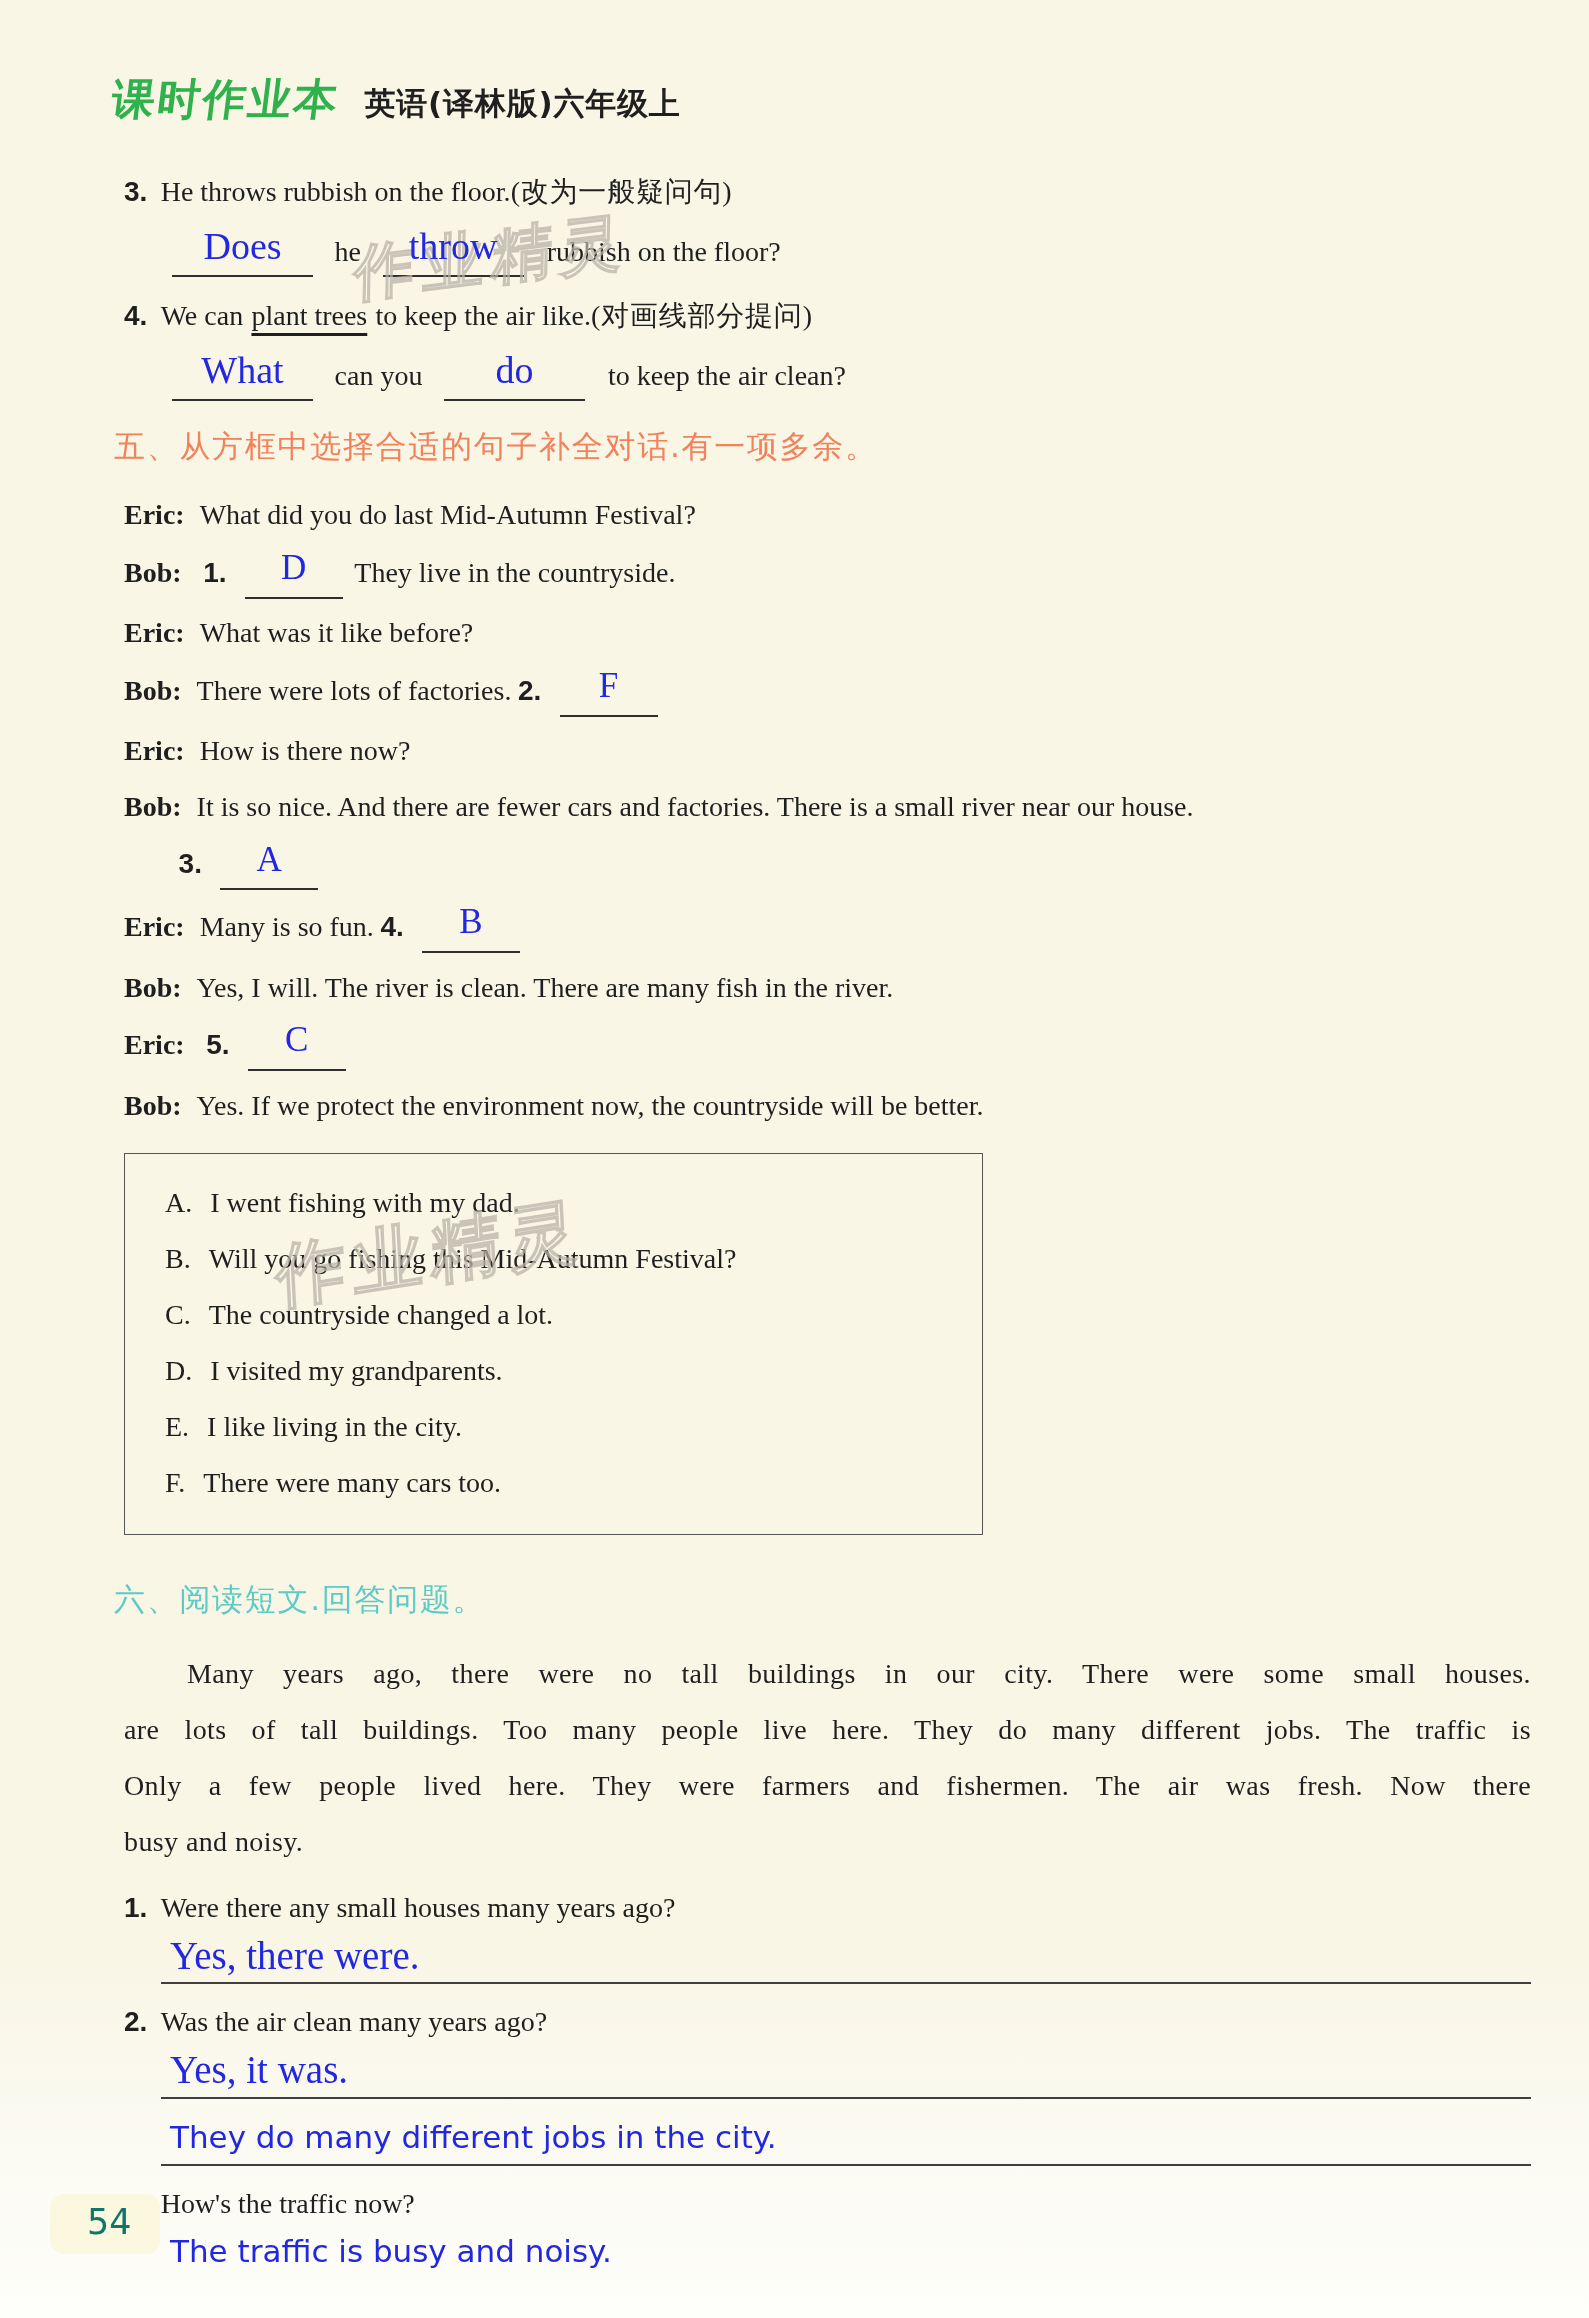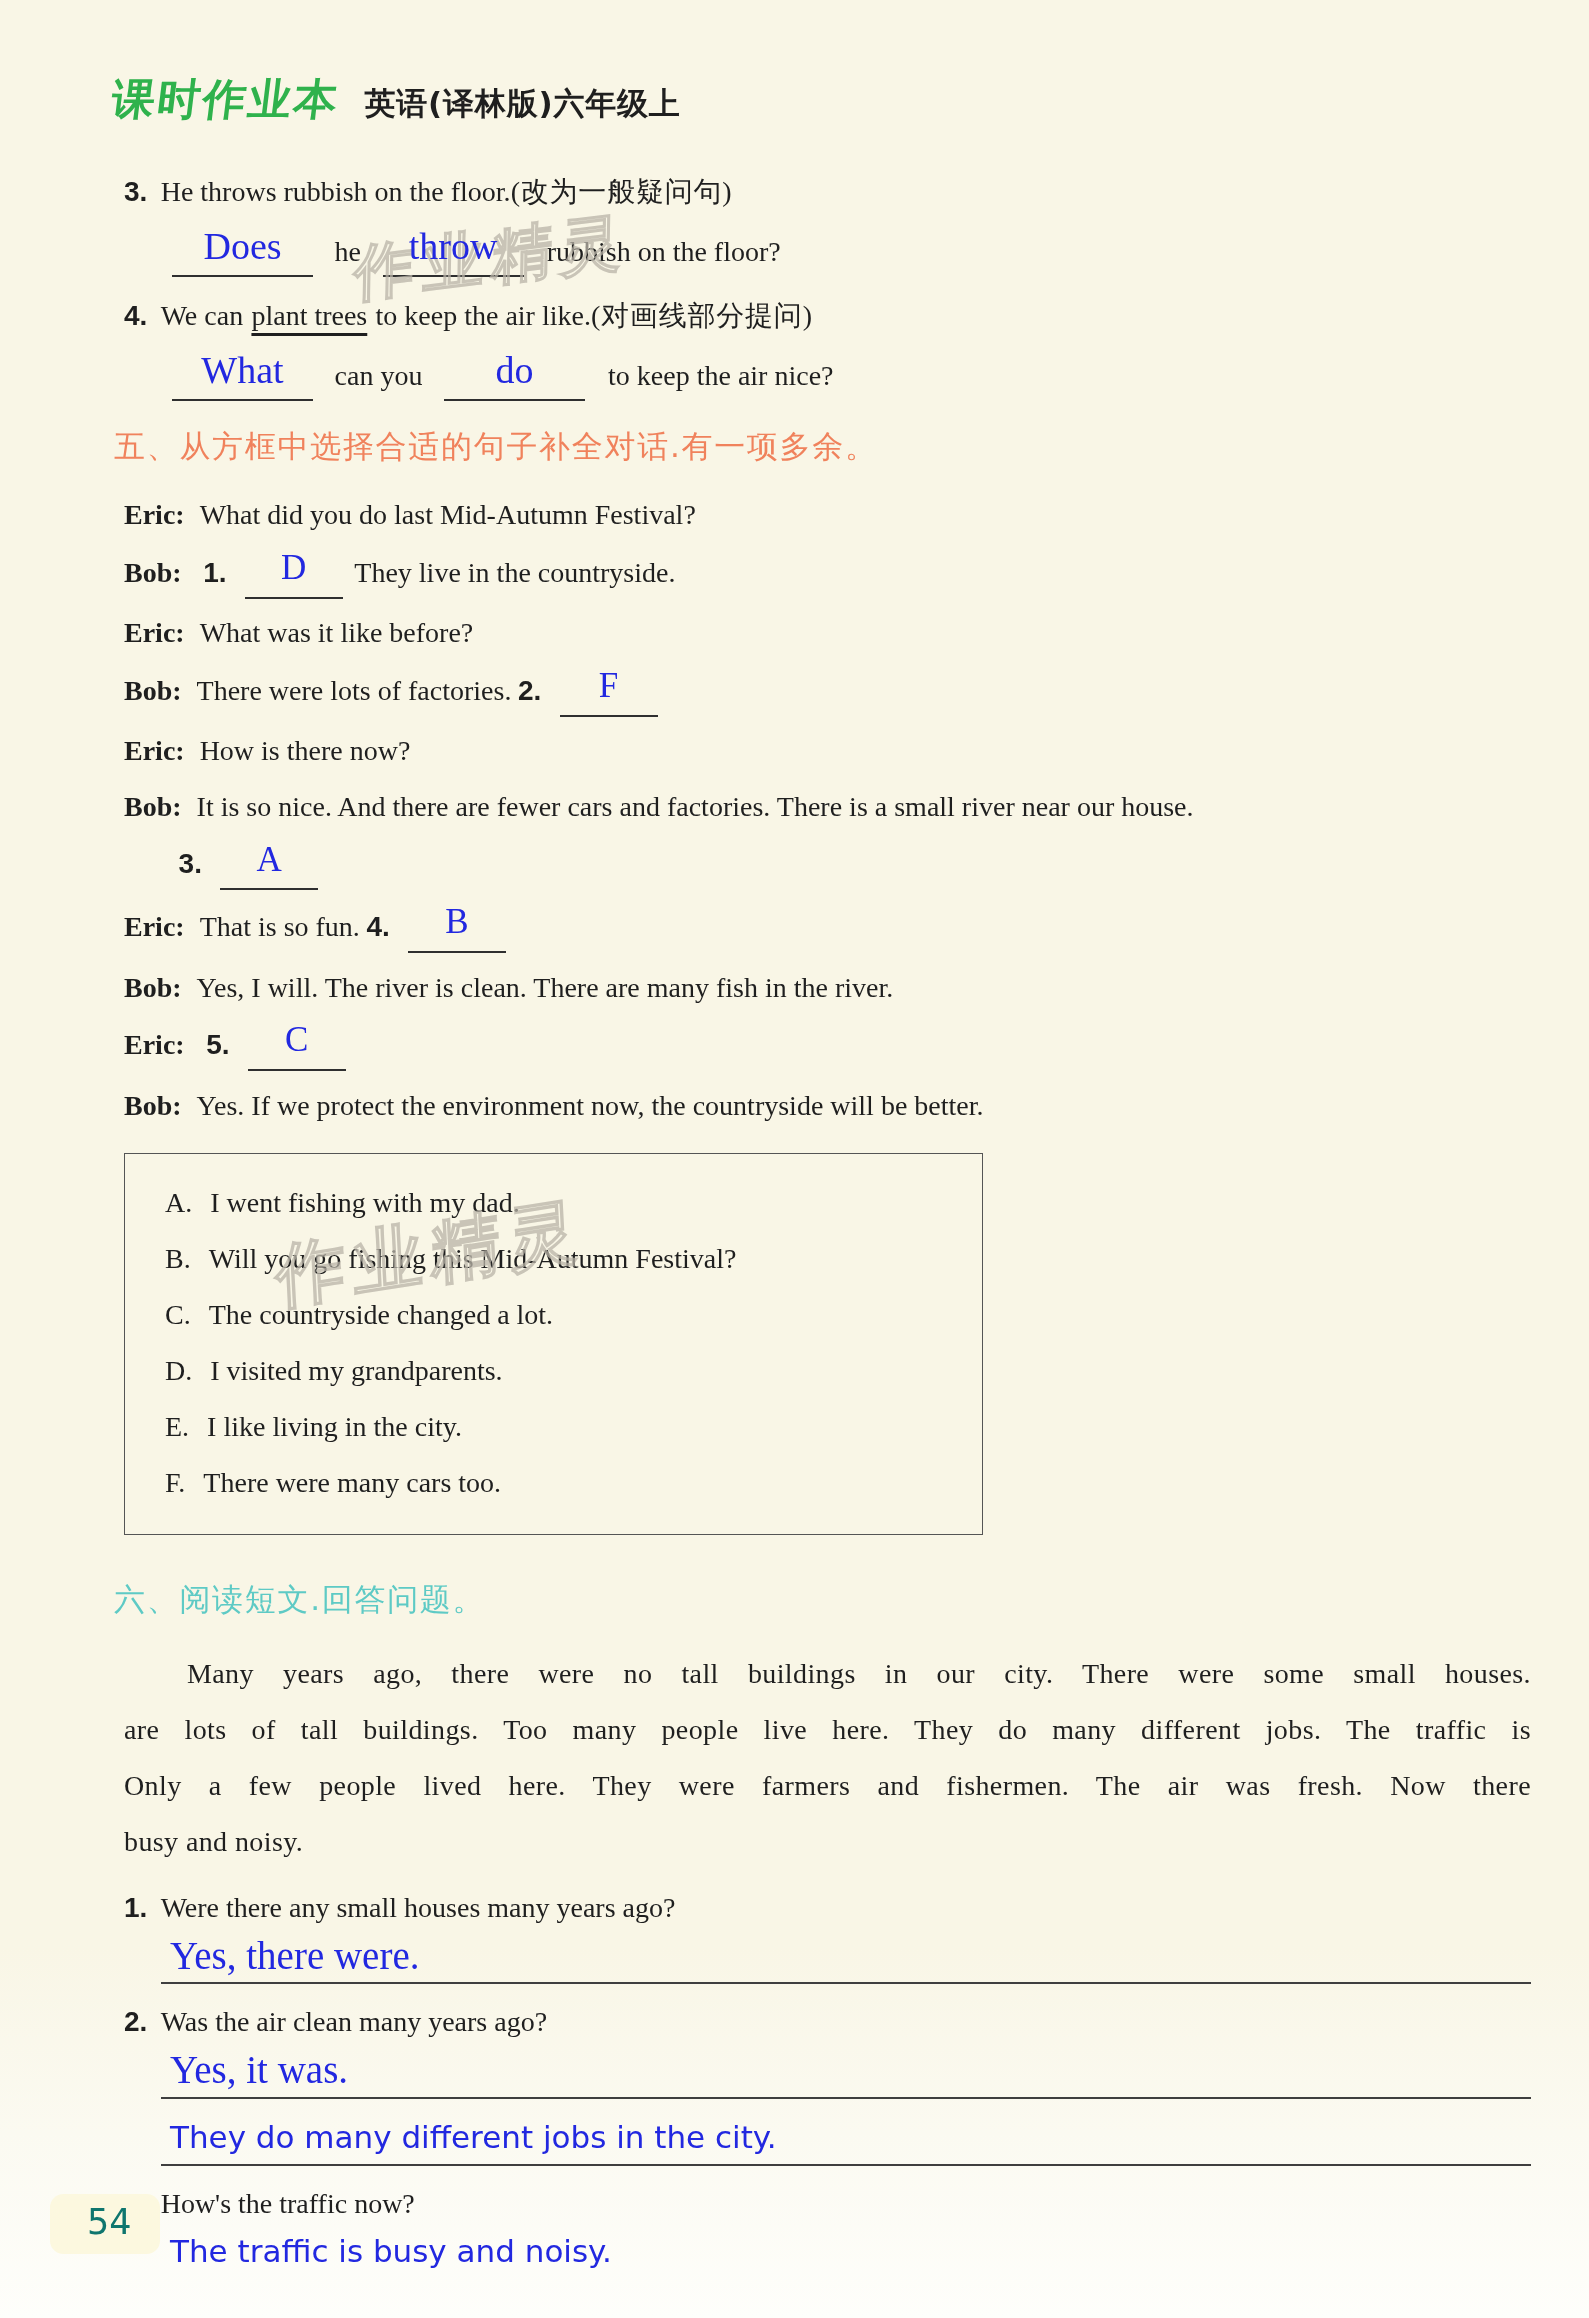--- a/index.html
+++ b/index.html
@@ -129,21 +129,21 @@
       <div class="ansrow">
         <span class="blank blank-big"><span class="ans-blue">Does</span></span><span class="between">he</span><span class="blank blank-big"><span class="ans-blue">throw</span></span><span class="after">rubbish on the floor?</span>
       </div>
     </div>
 
     <div class="fillq">
       <div class="stem">
         <span class="qnum">4.</span><span>We can</span><span class="u">plant trees</span><span>to keep the air like.</span><span class="note">(对画线部分提问)</span>
       </div>
       <div class="ansrow">
-        <span class="blank blank-big"><span class="ans-blue">What</span></span><span class="between">can you</span><span class="blank blank-big"><span class="ans-blue">do</span></span><span class="after">to keep the air nice?</span>
+        <span class="blank blank-big"><span class="ans-blue">What</span></span><span class="between">can you</span><span class="blank blank-big"><span class="ans-blue">do</span></span><span class="after">to keep the air clean?</span>
       </div>
     </div>
 
     <div class="sec-heading sec5">五、从方框中选择合适的句子补全对话.有一项多余。</div>
 
     <div>
       <div class="drow">
         <span class="speaker">Eric:</span><span>What did you do last Mid-Autumn Festival?</span>
       </div>
       <div class="drow">
@@ -158,21 +158,21 @@
       <div class="drow">
         <span class="speaker">Eric:</span><span>How is there now?</span>
       </div>
       <div class="drow">
         <span class="speaker">Bob:</span><span>It is so nice.  And there are fewer cars and factories.  There is a small river near our house.</span>
       </div>
       <div class="drow indent-row">
         <span class="dnum">3.</span><span class="dblank"><span class="ans-blue">A</span></span>
       </div>
       <div class="drow">
-        <span class="speaker">Eric:</span><span>That is so fun.</span><span class="dnum">4.</span><span class="dblank"><span class="ans-blue">B</span></span>
+        <span class="speaker">Eric:</span><span>Many is so fun.</span><span class="dnum">4.</span><span class="dblank"><span class="ans-blue">B</span></span>
       </div>
       <div class="drow">
         <span class="speaker">Bob:</span><span>Yes, I will.  The river is clean.  There are many fish in the river.</span>
       </div>
       <div class="drow">
         <span class="speaker">Eric:</span><span class="dnum">5.</span><span class="dblank"><span class="ans-blue">C</span></span>
       </div>
       <div class="drow">
         <span class="speaker">Bob:</span><span>Yes.  If we protect the environment now, the countryside will be better.</span>
       </div>

